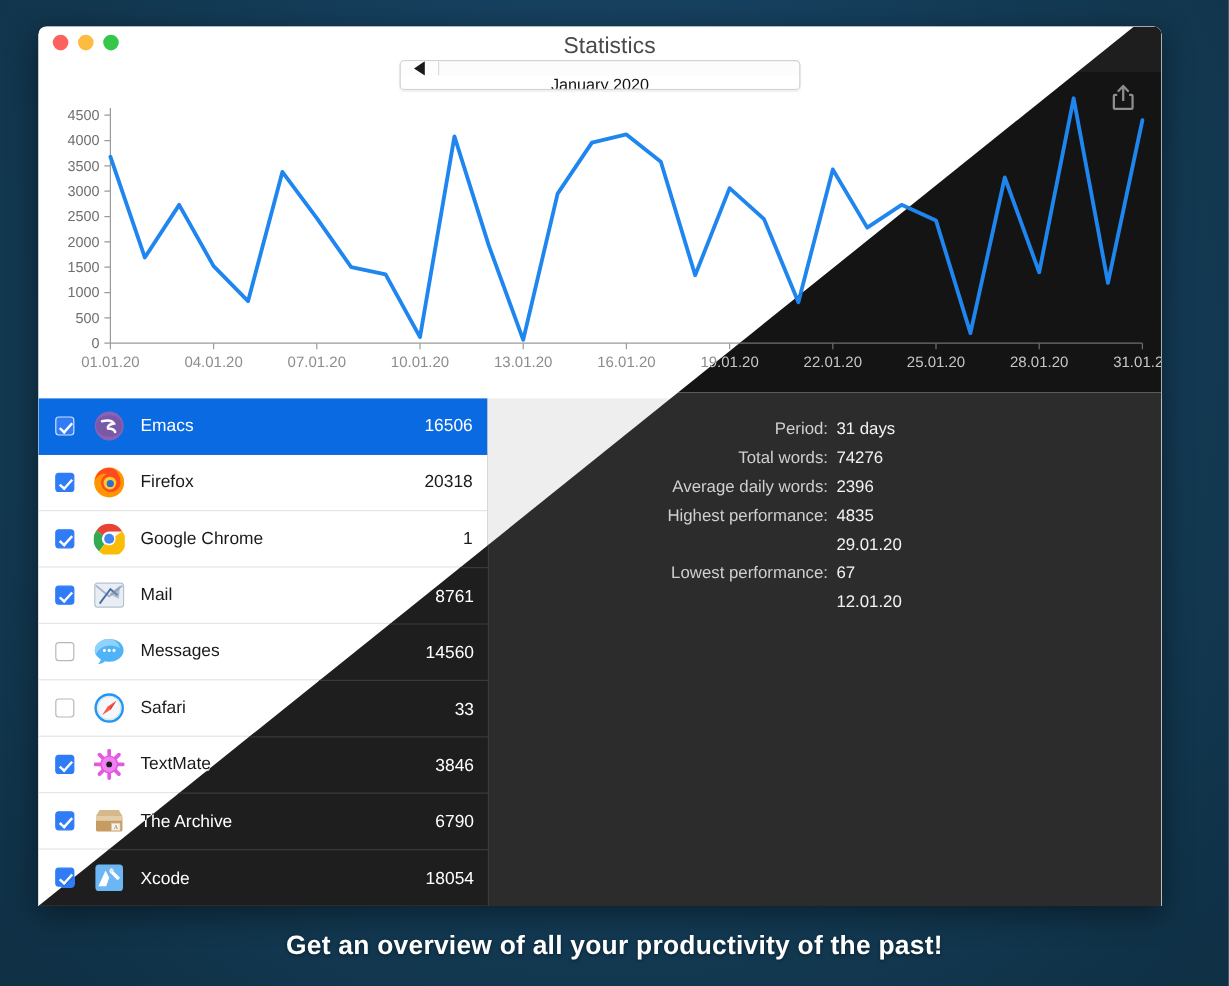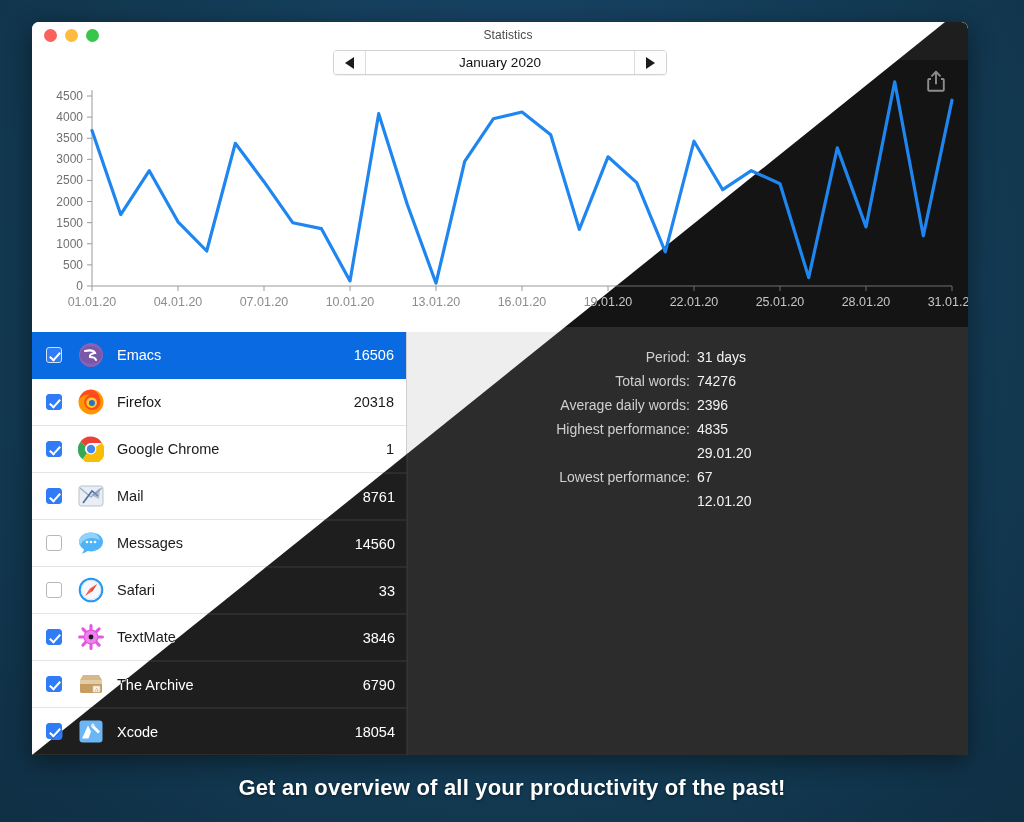--- a/index.html
+++ b/index.html
@@ -41,39 +41,40 @@
   }
   .tl { width: 13px; height: 13px; border-radius: 50%; display: block; }
   .tl.red    { background: #fc615d; }
   .tl.yellow { background: #fdbc40; }
   .tl.green  { background: #34c749; }
 
   #window-title {
     position: absolute;
     left: 16px; right: 0; top: 6px;
     text-align: center;
-    font-size: 12px;
+    font-size: 19px;
     color: #4a4a4a;
     letter-spacing: .1px;
   }
 
   
   #month-stepper {
     position: absolute;
     left: 50%;
     transform: translateX(-50%);
     top: 28px;
     width: 334px;
     height: 25px;
     display: flex;
     border: 1px solid #d2d2d2;
     border-radius: 4px;
     background: #fcfcfc;
     box-shadow: 0 1px 1px rgba(0,0,0,0.06);
     overflow: hidden;
+    flex-direction: column;
   }
   .step-btn {
     width: 32px;
     display: flex;
     align-items: center;
     justify-content: center;
     background: #fdfdfd;
     border: none;
     cursor: pointer;
     font-size: 11px;

